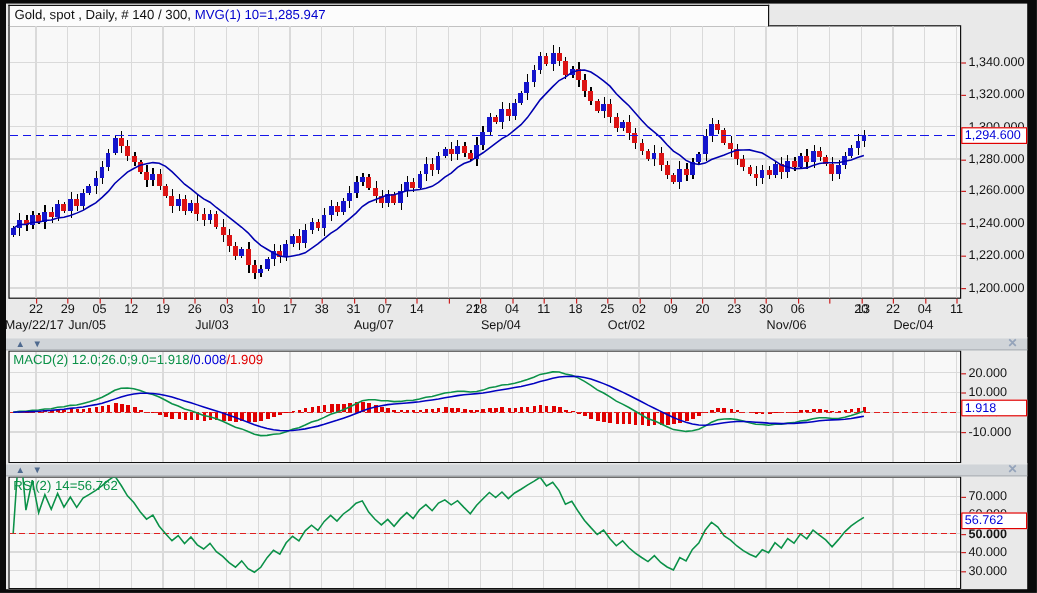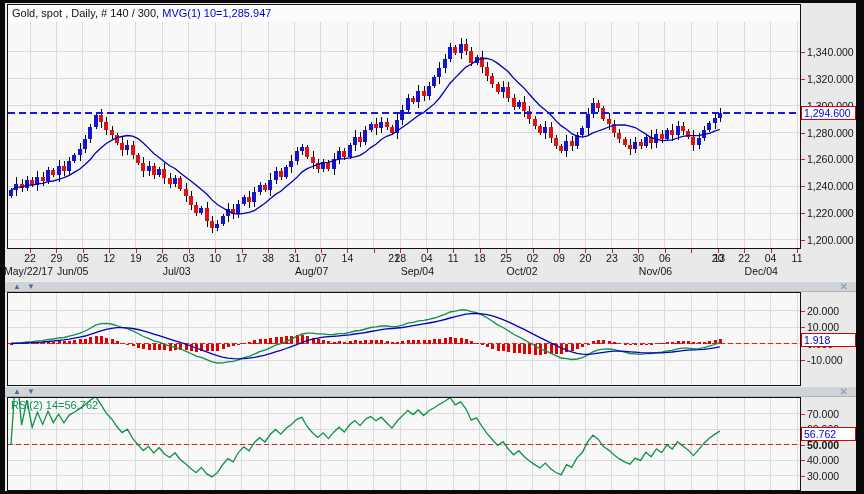--- a/index.html
+++ b/index.html
@@ -1,19 +1,19 @@
 <!DOCTYPE html>
 <html><head>
 <meta charset="utf-8">
 <style>
   html,body{margin:0;padding:0;background:#333;}
   .frame{position:relative;width:864px;height:494px;background:#0a0a0a;overflow:hidden;
          font-family:"Liberation Sans",sans-serif;}
   .inner{position:absolute;left:5px;top:3px;width:851px;height:488px;background:#e9e9e9;}
-  .title-bar{position:absolute;left:7px;top:4px;width:794px;height:18px;background:#fcfcfc;
+  .title-bar{position:absolute;left:7px;top:4px;width:634px;height:18px;background:#fcfcfc;
              border:1px solid #111;border-bottom:none;box-sizing:border-box;
              font-size:11px;line-height:16px;padding-left:4px;white-space:nowrap;color:#111;z-index:2;}
   .t-blue{color:#0000cd;}
   .plot{position:absolute;background:#f8f8f8;border:1px solid #111;box-sizing:border-box;z-index:1;}
   #plot-price{left:7px;top:21px;width:794px;height:228px;}
   #plot-macd{left:7px;top:292px;width:794px;height:94px;}
   #plot-rsi{left:7px;top:397px;width:794px;height:94px;}
   .plot svg{position:absolute;left:0;top:0;}
   .pane-header{position:absolute;font-size:11px;white-space:nowrap;z-index:3;}
   #macd-header{left:11px;top:294px;}
@@ -639,20 +639,23 @@
           <rect x="695" y="48.88886909358917" width="3" height="1.6111309064108283" fill="#e00000"></rect>
           <rect x="700" y="48.02751865053702" width="3" height="2.4724813494629814" fill="#e00000"></rect>
           <rect x="706" y="47.14898779842693" width="3" height="3.35101220157307" fill="#e00000"></rect>
           <rect x="711" y="46.35549993049689" width="3" height="4.14450006950311" fill="#e00000"></rect>
         </g>
         <line x1="0" y1="50.5" x2="792" y2="50.5" stroke="#e02020" stroke-width="1" stroke-dasharray="5,3"></line>
         <polyline points="3.0,50.5 8.3,49.8 13.6,49.7 18.9,48.9 24.2,48.7 29.4,47.8 34.7,47.6 40.0,46.4 45.3,46.0 50.6,44.8 55.9,44.5 61.2,43.2 66.5,41.8 71.8,40.2 77.1,38.0 82.3,35.3 87.6,32.2 92.9,30.6 98.2,30.4 103.5,31.0 108.8,32.5 114.1,34.5 119.4,35.7 124.7,37.9 130.0,40.5 135.3,43.5 140.5,45.4 145.8,47.9 151.1,49.2 156.4,51.1 161.7,53.2 167.0,54.2 172.3,56.0 177.6,58.1 182.9,60.5 188.2,63.1 193.4,64.4 198.7,66.6 204.0,68.8 209.3,70.0 214.6,69.8 219.9,68.9 225.2,68.4 230.5,66.8 235.8,64.7 241.1,63.4 246.3,61.2 251.6,58.7 256.9,57.2 262.2,54.8 267.5,52.2 272.8,50.6 278.1,48.4 283.4,46.1 288.7,43.4 293.9,41.0 299.2,40.1 304.5,40.2 309.8,40.9 315.1,40.9 320.4,41.7 325.7,41.5 331.0,40.7 336.3,40.6 341.6,39.5 346.9,38.0 352.1,37.5 357.4,36.0 362.7,34.5 368.0,33.9 373.3,33.0 378.6,33.0 383.9,33.7 389.2,33.3 394.5,32.1 399.8,30.2 405.0,29.3 410.3,27.8 415.6,27.4 420.9,26.3 426.2,25.0 431.5,23.3 436.8,21.3 442.1,19.0 447.4,18.1 452.6,16.9 457.9,17.0 463.2,18.6 468.5,19.7 473.8,21.9 479.1,24.8 484.4,28.2 489.7,31.9 495.0,34.5 500.3,37.7 505.6,41.3 510.8,43.8 516.1,46.6 521.4,49.7 526.7,52.8 532.0,55.9 537.3,57.7 542.6,60.1 547.9,62.6 553.2,65.0 558.5,65.7 563.7,66.5 569.0,66.0 574.3,64.7 579.6,62.1 584.9,58.9 590.2,56.8 595.5,56.1 600.8,56.0 606.1,56.7 611.4,57.9 616.6,59.2 621.9,60.5 627.2,60.8 632.5,61.3 637.8,60.6 643.1,60.6 648.4,59.6 653.7,59.2 659.0,57.9 664.3,57.3 669.5,55.9 674.8,55.2 680.1,55.1 685.4,55.8 690.7,55.7 696.0,54.7 701.3,53.2 706.6,51.5 711.9,49.6" fill="none" stroke="#0b9148" stroke-width="1.3" shape-rendering="auto"></polyline>
         <polyline points="3.0,50.5 8.3,50.4 13.6,50.2 18.9,50.0 24.2,49.7 29.4,49.3 34.7,49.0 40.0,48.5 45.3,48.0 50.6,47.3 55.9,46.8 61.2,46.1 66.5,45.2 71.8,44.2 77.1,43.0 82.3,41.4 87.6,39.6 92.9,37.8 98.2,36.3 103.5,35.3 108.8,34.7 114.1,34.7 119.4,34.9 124.7,35.5 130.0,36.5 135.3,37.9 140.5,39.4 145.8,41.1 151.1,42.7 156.4,44.4 161.7,46.1 167.0,47.8 172.3,49.4 177.6,51.1 182.9,53.0 188.2,55.0 193.4,56.9 198.7,58.9 204.0,60.9 209.3,62.7 214.6,64.1 219.9,65.1 225.2,65.7 230.5,65.9 235.8,65.7 241.1,65.2 246.3,64.4 251.6,63.3 256.9,62.1 262.2,60.6 267.5,58.9 272.8,57.3 278.1,55.5 283.4,53.6 288.7,51.6 293.9,49.5 299.2,47.6 304.5,46.1 309.8,45.1 315.1,44.2 320.4,43.7 325.7,43.3 331.0,42.8 336.3,42.3 341.6,41.8 346.9,41.0 352.1,40.3 357.4,39.5 362.7,38.5 368.0,37.6 373.3,36.7 378.6,35.9 383.9,35.5 389.2,35.0 394.5,34.5 399.8,33.6 405.0,32.7 410.3,31.8 415.6,30.9 420.9,30.0 426.2,29.0 431.5,27.8 436.8,26.5 442.1,25.0 447.4,23.6 452.6,22.3 457.9,21.2 463.2,20.7 468.5,20.5 473.8,20.8 479.1,21.6 484.4,22.9 489.7,24.7 495.0,26.7 500.3,28.9 505.6,31.4 510.8,33.8 516.1,36.4 521.4,39.1 526.7,41.8 532.0,44.6 537.3,47.2 542.6,49.8 547.9,52.4 553.2,54.9 558.5,57.1 563.7,58.9 569.0,60.4 574.3,61.2 579.6,61.4 584.9,60.9 590.2,60.1 595.5,59.3 600.8,58.6 606.1,58.2 611.4,58.2 616.6,58.4 621.9,58.8 627.2,59.2 632.5,59.6 637.8,59.8 643.1,60.0 648.4,59.9 653.7,59.8 659.0,59.4 664.3,59.0 669.5,58.4 674.8,57.7 680.1,57.2 685.4,56.9 690.7,56.7 696.0,56.3 701.3,55.7 706.6,54.8 711.9,53.8" fill="none" stroke="#0202c0" stroke-width="1.3" shape-rendering="auto"></polyline>
       </svg>
   </div>
+  <div class="pane-header" id="macd-header">
+    <span class="h-green">MACD(2) 12.0;26.0;9.0=1.918</span><span class="h-blue">/0.008</span><span class="h-red">/1.909</span>
+  </div>
   <div class="overlay" id="macd-axis">
       <div class="axis-tick" style="top: 310.5px;"></div>
       <div class="axis-label" style="top: 310.5px;">20.000</div>
       <div class="axis-tick" style="top: 327px;"></div>
       <div class="axis-label" style="top: 327px;">10.000</div>
       <div class="axis-tick" style="top: 343.5px;"></div>
       <div class="axis-label" style="top: 343.5px;">0.000</div>
       <div class="axis-tick" style="top: 360px;"></div>
       <div class="axis-label" style="top: 360px;">-10.000</div>
     </div>

